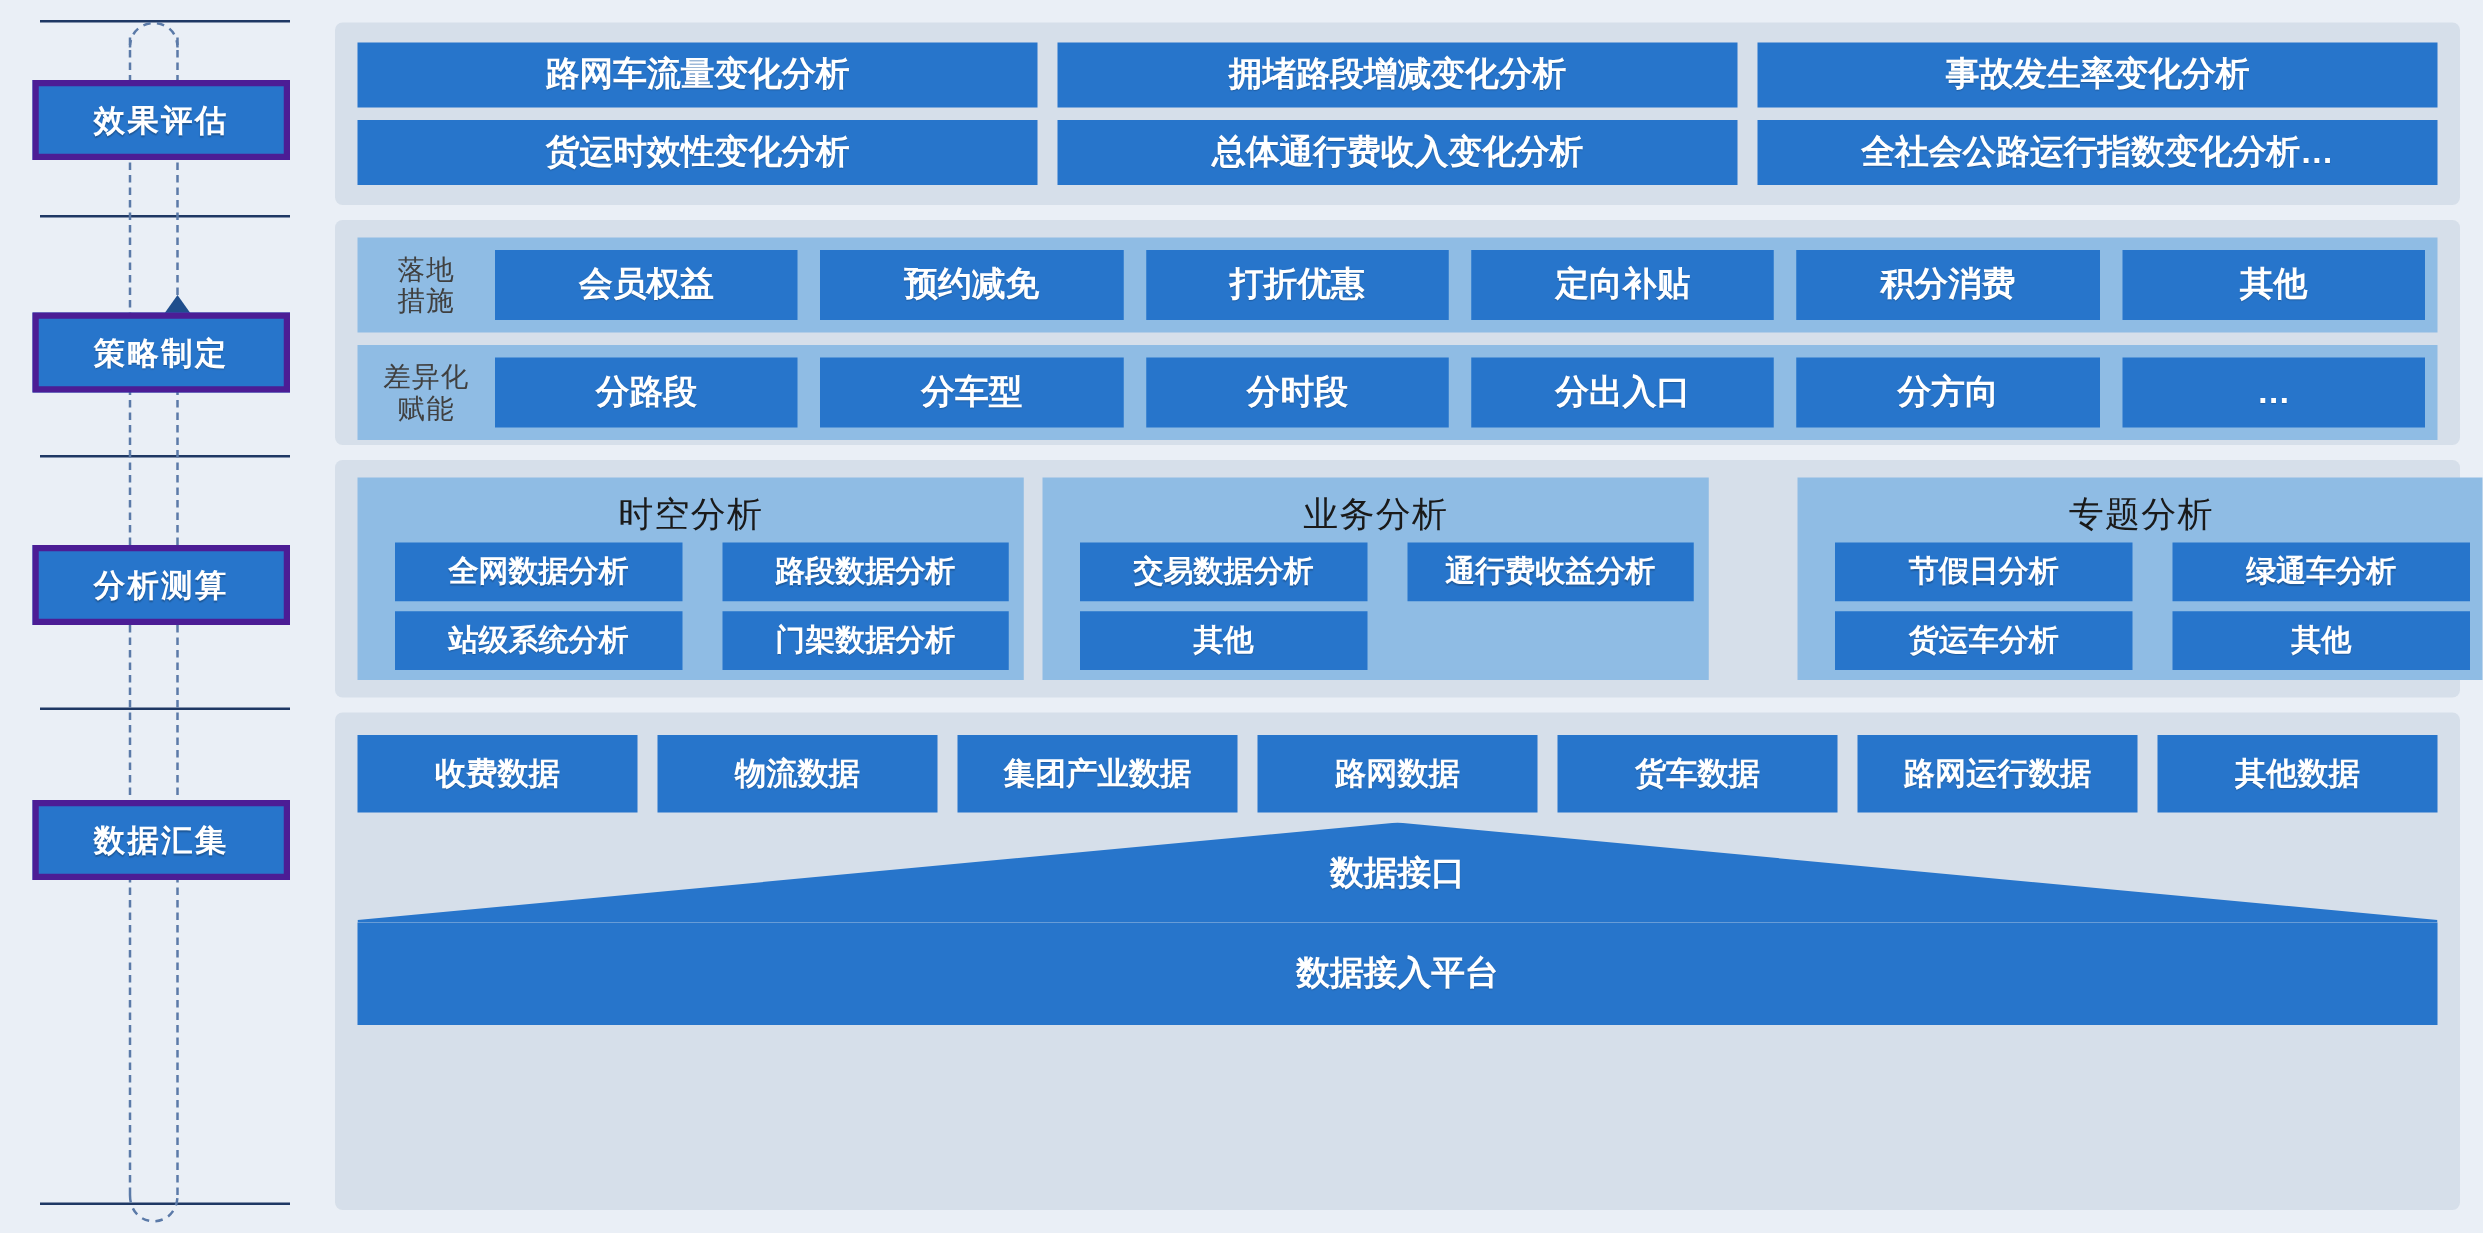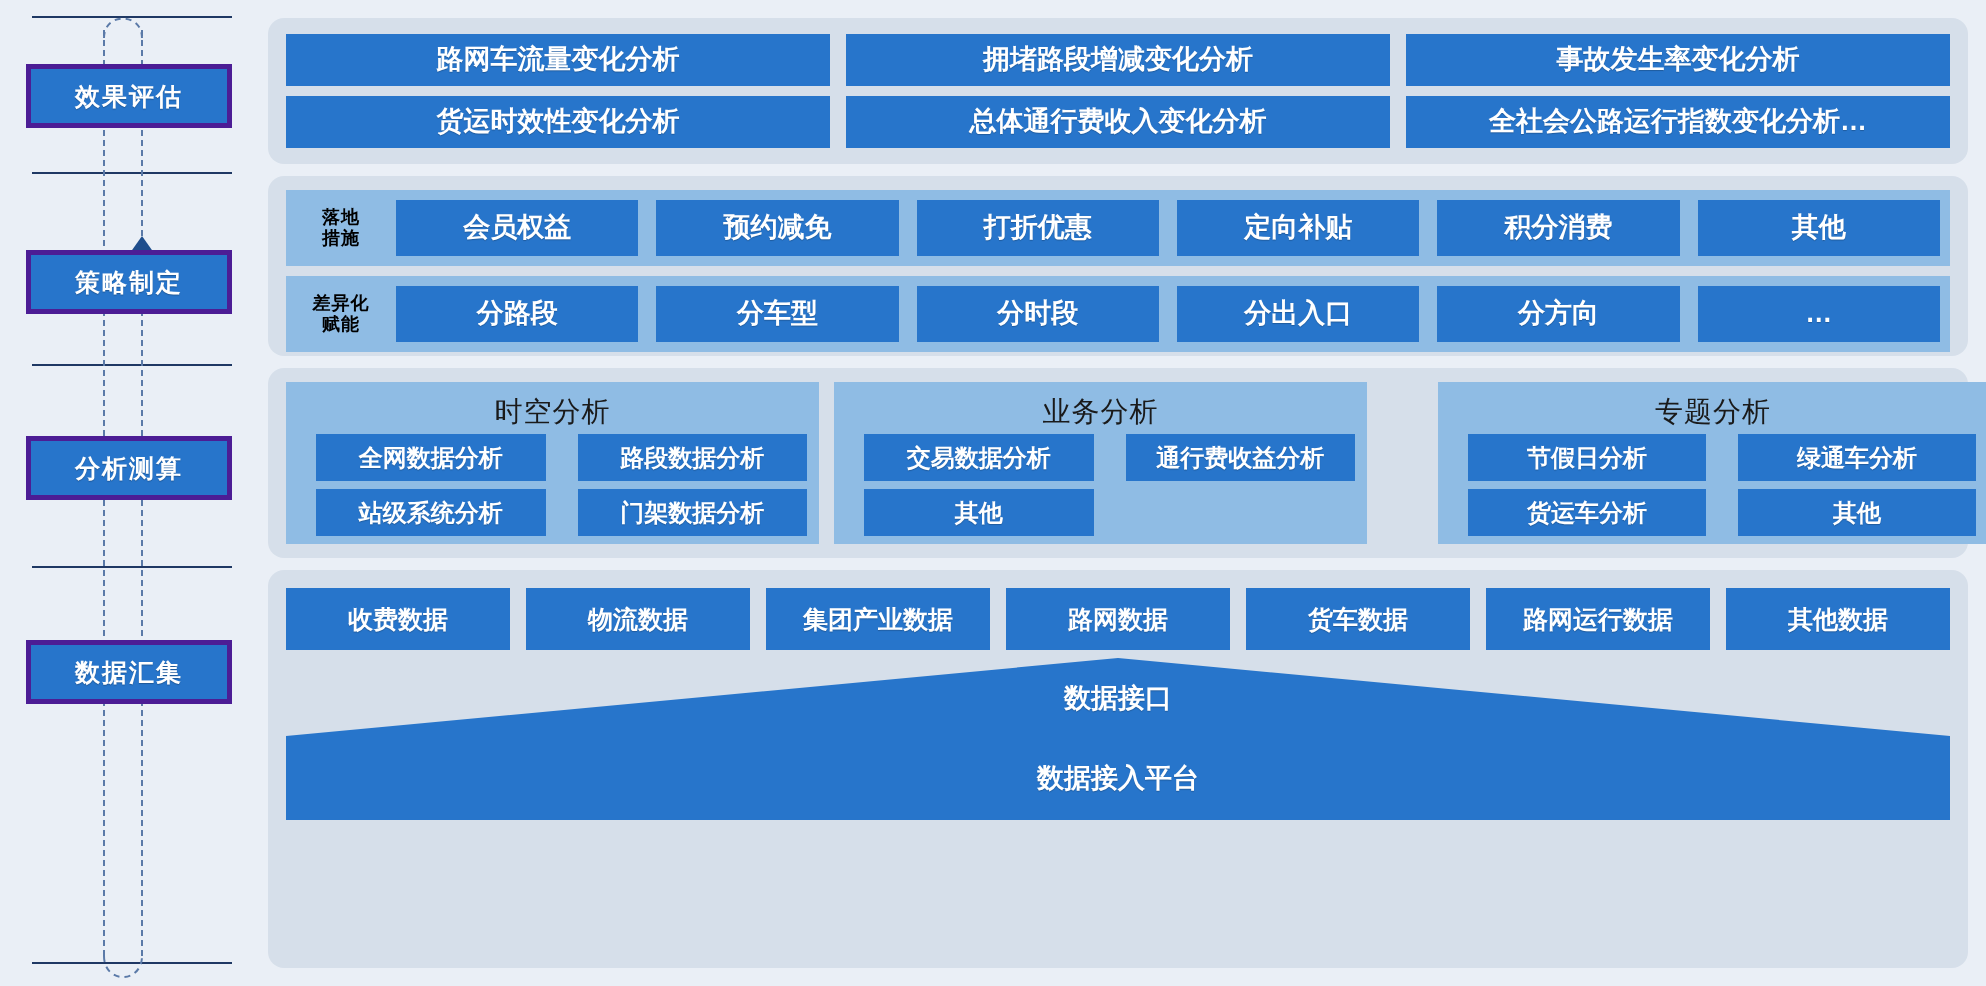--- a/index.html
+++ b/index.html
@@ -24,21 +24,21 @@
     z-index: 4;
   }
   .rail-arrow { position: absolute; width: 0; height: 0; z-index: 3; }
   .rail-arrow.up   { border-left: 17px solid transparent; border-right: 17px solid transparent; border-bottom: 24px solid #1f4e8c; }
   .rail-arrow.down { border-left: 17px solid transparent; border-right: 17px solid transparent; border-top: 24px solid #1f4e8c; }
 
   
   .panel {
     position: absolute;
     background: #d6dfea;
-    border-radius: 16px;
+    border-radius: 6px;
   }
 
   
   .btn {
     background: #2775cb;
     color: #ffffff;
     display: flex; align-items: center; justify-content: center;
     text-align: center;
     font-weight: 700;
     text-shadow: 0 1px 1px rgba(0,0,0,.22);
@@ -59,21 +59,21 @@
   #sec-strategy { left: 268px; top: 176px; width: 1700px; height: 180px; }
   .strat-row {
     position: absolute; left: 18px; width: 1664px; height: 76px;
     background: #8fbce4;
     display: flex; align-items: center;
   }
   #strat-row-0 { top: 14px; }
   #strat-row-1 { top: 100px; }
   .strat-label {
     width: 110px; flex: 0 0 110px;
-    text-align: center; color: #000000; font-size: 18px; font-weight: 700;
+    text-align: center; color: #404040; font-size: 22px; font-weight: 400;
     line-height: 1.15; letter-spacing: 1px;
   }
   .strat-items { flex: 1; display: grid; grid-template-columns: repeat(6, 1fr); gap: 18px; padding-right: 10px; }
   .strat-items .btn { height: 56px; font-size: 27px; }
 
   
   #sec-analysis { left: 268px; top: 368px; width: 1700px; height: 190px; }
   .ana-col {
     position: absolute; top: 14px; height: 162px;
     background: #8fbce4;

